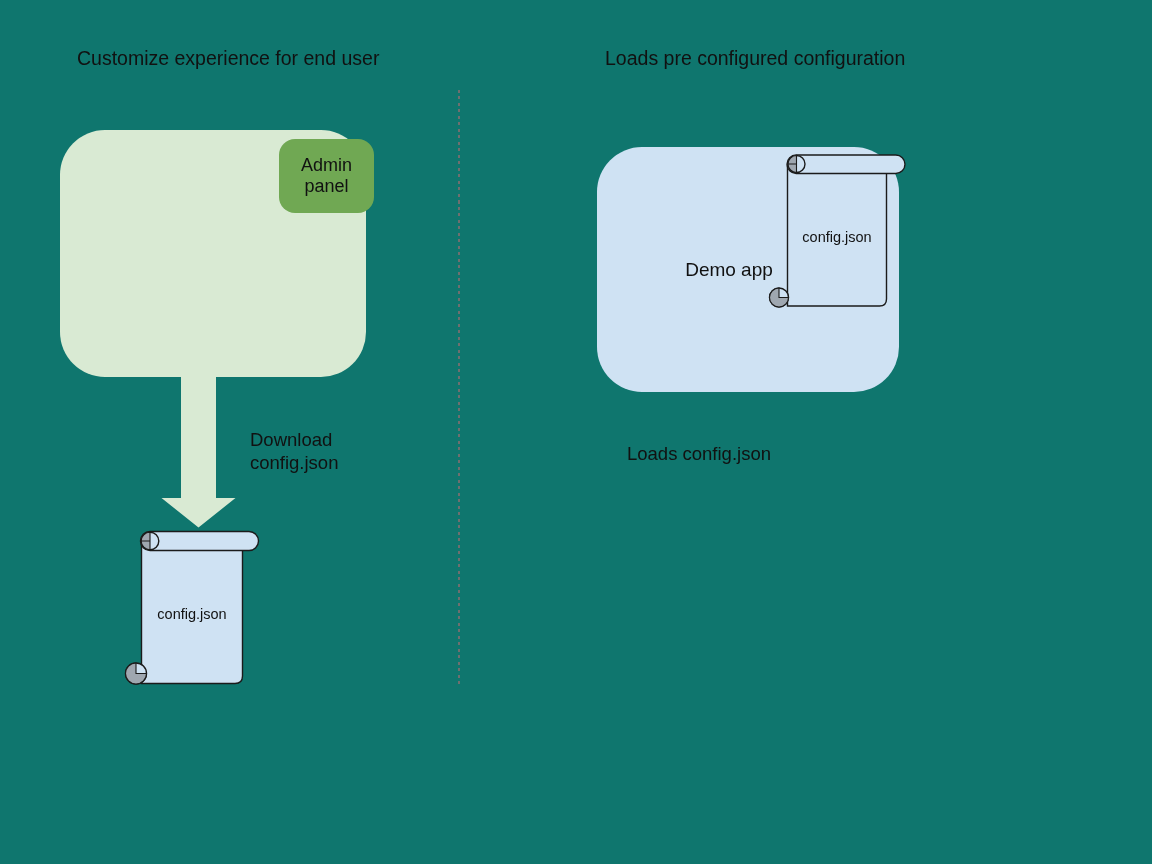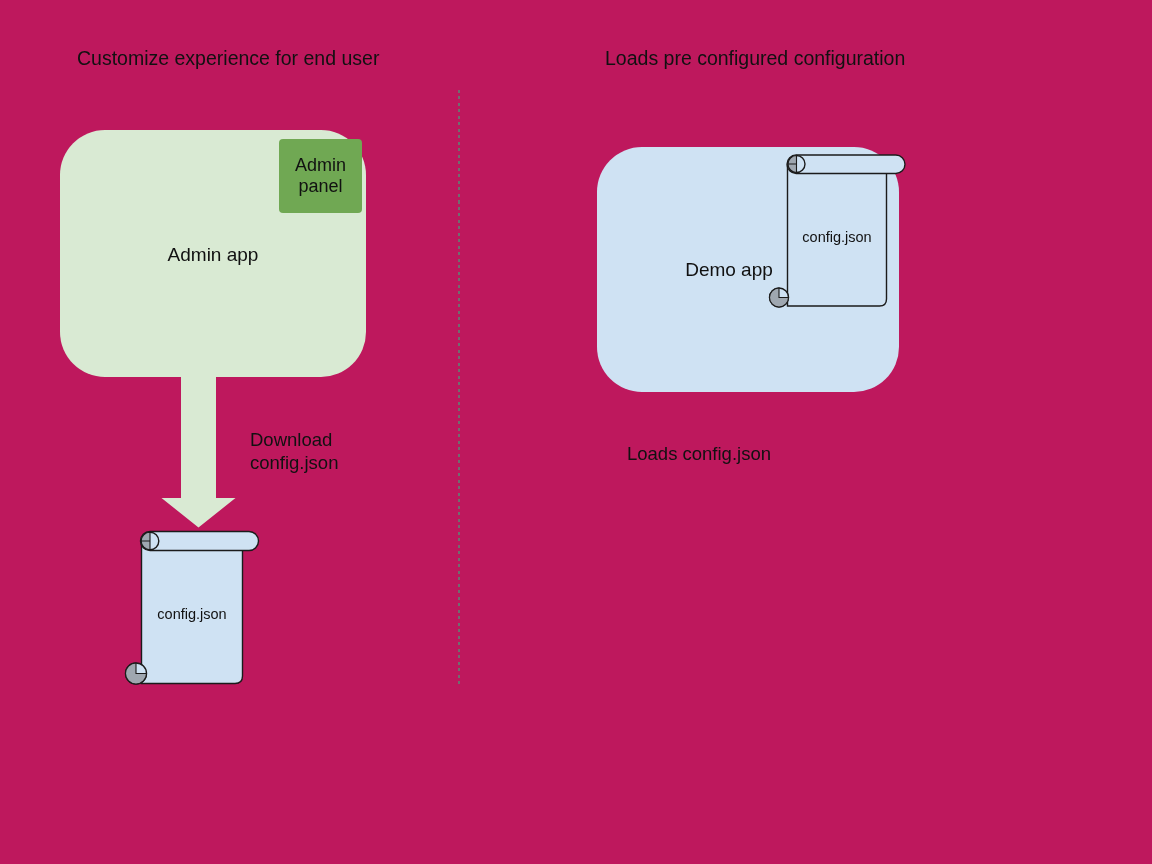--- a/index.html
+++ b/index.html
@@ -6,41 +6,41 @@
     --light-green:#d9ead3;
     --green:#70a853;
     --light-blue:#cfe2f3;
     --curl-shade:#9fa7b0;
     --outline:#1b1b1b;
     --text:#111111;
     --divider:#6f6f6f;
   }
   html,body{margin:0;padding:0;background:#ffffff;}
   .canvas{
-    position:relative;width:1152px;height:864px;background:#be185d;overflow:hidden;
+    position:relative;width:1152px;height:864px;background:#0f766e;overflow:hidden;
     font-family:"Liberation Sans", sans-serif;color:var(--text);
   }
   .title{position:absolute;font-size:19.5px;line-height:23px;white-space:nowrap;}
   .left-title{left:77px;top:47px;}
   .right-title{left:605px;top:47px;}
   .divider{
     position:absolute;left:458px;top:90px;width:2px;height:597px;
     background:repeating-linear-gradient(to bottom,var(--divider) 0 3px,transparent 3px 6.5px);
   }
   .admin-app{
     position:absolute;left:60px;top:130px;width:306px;height:247px;
     background:var(--light-green);border-radius:45px;
   }
   .admin-app-label{
     position:absolute;left:60px;top:243px;width:306px;text-align:center;
     font-size:19px;line-height:23px;
   }
   .admin-panel{
-    position:absolute;left:279px;top:139px;width:83px;height:74px;
-    background:var(--green);border-radius:4px;
+    position:absolute;left:279px;top:139px;width:95px;height:74px;
+    background:var(--green);border-radius:16px;
     display:flex;align-items:center;justify-content:center;text-align:center;
     font-size:18px;line-height:21px;
   }
   .download-caption{
     position:absolute;left:250px;top:408px;font-size:18.5px;line-height:22.5px;
     white-space:pre-line;
     margin-top:21px;
   }
   .demo-app{
     position:absolute;left:597px;top:147px;width:302px;height:245px;
@@ -67,21 +67,20 @@
 </head>
 <body>
 
 <div class="canvas">
 
   <div class="title left-title">Customize experience for end user</div>
   <div class="title right-title">Loads pre configured configuration</div>
   <div class="divider"></div>
 
   <div class="admin-app"></div>
-  <div class="admin-app-label">Admin app</div>
   <div class="admin-panel">
     <span>Admin panel</span>
   </div>
 
   <svg class="svg-arrow" width="90" height="162" viewBox="155 370 90 162">
     <polygon class="arrow-fill" points="181,374 216,374 216,498 235.5,498 198.5,527.5 161.5,498 181,498"></polygon>
   </svg>
   <div class="download-caption">Download
 config.json</div>
 

